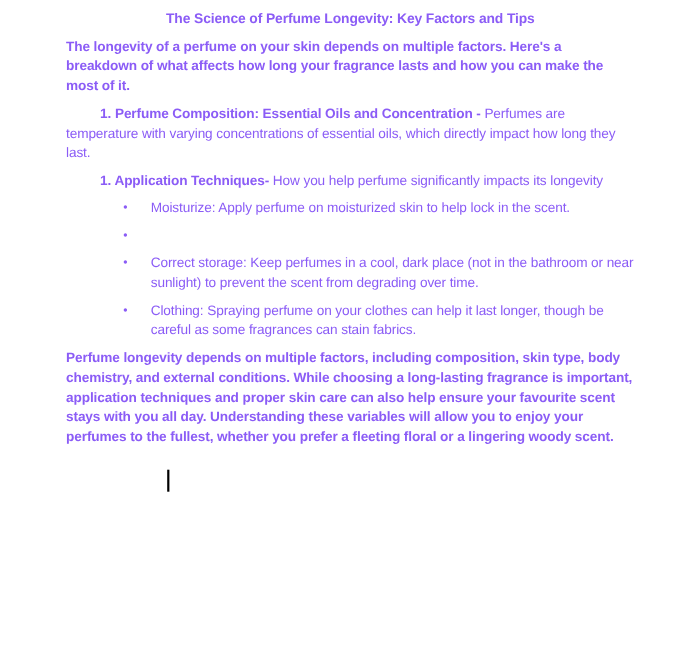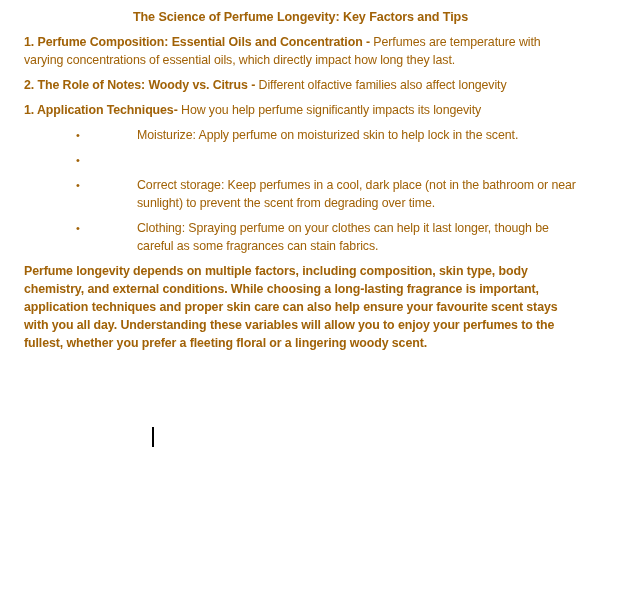--- a/index.html
+++ b/index.html
@@ -5,65 +5,65 @@
   * { margin: 0; padding: 0; box-sizing: border-box; }
   html, body {
     width: 625px; height: 600px;
     background: #ffffff;
     overflow: hidden;
     font-family: "Liberation Sans", "DejaVu Sans", sans-serif;
   }
   .page {
     position: relative;
     width: 625px; height: 424px;
-    padding: 8px 48px 0 24px;
-    color: #a16207;
+    padding: 8px 48px 0 60px;
+    color: #8b5cf6;
     font-size: 12.4px;
     line-height: 18px;
     letter-spacing: -0.1px;
   }
   .doc-title {
     font-size: 12.6px;
     font-weight: 700;
     text-align: center;
     margin-bottom: 7px;
   }
   .para { margin-bottom: 7px; }
   .bold { font-weight: 700; }
-  .lead { font-weight: 700; }
+  .lead { font-weight: 700; margin-left: 31px; }
   ul.tips { list-style: none; margin-bottom: 7px; }
   ul.tips li {
     display: flex;
     padding-left: 52px;
     margin-bottom: 7px;
   }
   ul.tips .marker {
     flex: 0 0 25px;
     width: 25px;
     font-size: 11px;
   }
-  ul.tips .li-text { flex: 1 1 auto; margin-left: 36px; }
+  ul.tips .li-text { flex: 1 1 auto; }
   .caret {
     position: absolute;
     left: 152px; top: 427px;
     width: 1.5px; height: 20px;
     background: #000000;
   }
 </style>
 </head>
 <body>
 
 <div class="page">
 
   <div class="doc-title">The Science of Perfume Longevity: Key Factors and Tips</div>
 
+  <p class="para bold">The longevity of a perfume on your skin depends on multiple factors. Here's a breakdown of what affects how long your fragrance lasts and how you can make the most of it.</p>
 
   <p class="para"><span class="lead">1. Perfume Composition: Essential Oils and Concentration -</span><span> Perfumes are temperature with varying concentrations of essential oils, which directly impact how long they last.</span></p>
 
-  <p class="para"><span class="lead">2. The Role of Notes: Woody vs. Citrus -</span><span> Different olfactive families also affect longevity</span></p>
 
 
 
   <p class="para"><span class="lead">1. Application Techniques-</span><span> How you help perfume significantly impacts its longevity</span></p>
 
 
 
   <ul class="tips">
     <li>
       <span class="marker">•</span>

